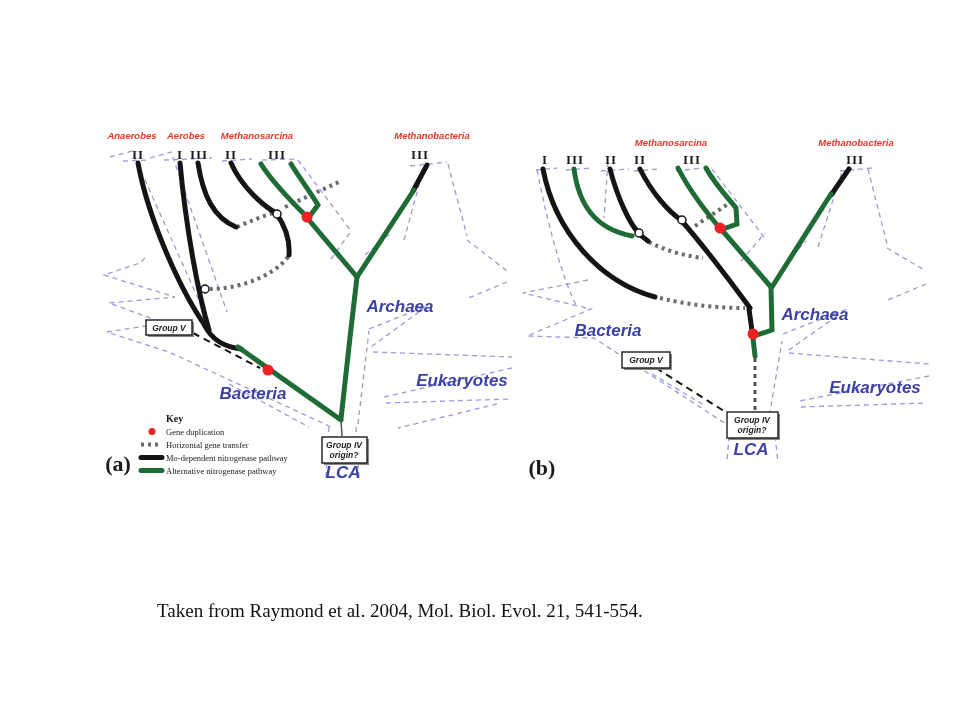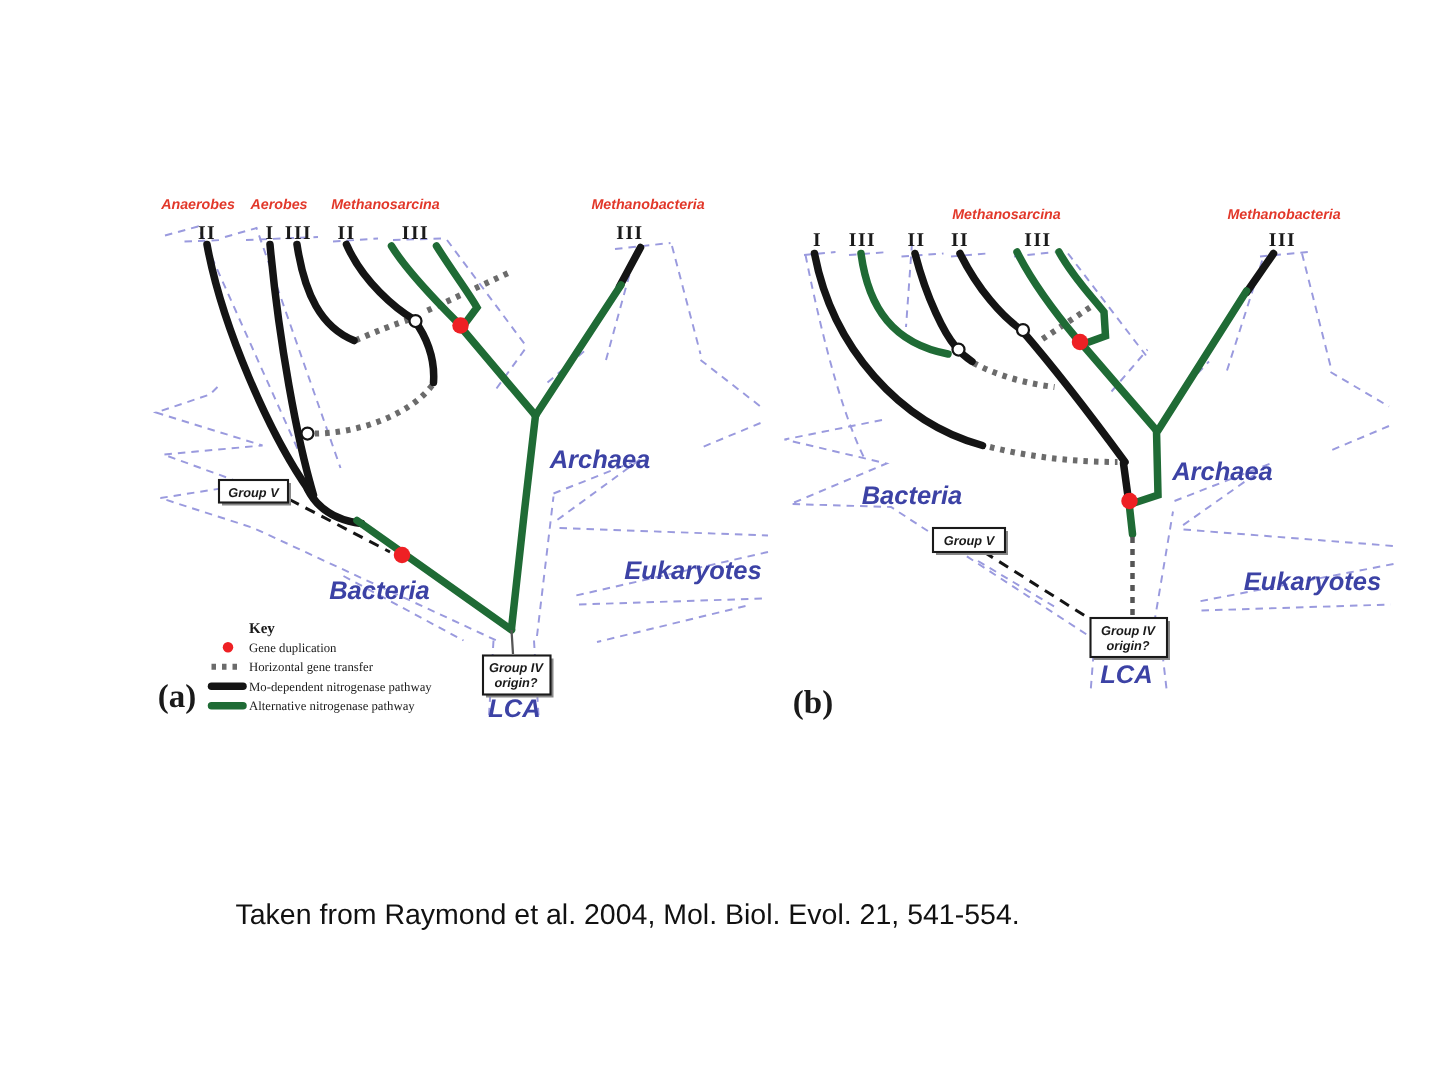--- a/index.html
+++ b/index.html
@@ -19,21 +19,21 @@
   .green-br{fill:none;stroke:#1f6b35;stroke-width:5;stroke-linecap:round;}
   .hgt{fill:none;stroke:#6b6b6b;stroke-width:4;stroke-dasharray:3 4;stroke-linecap:butt;}
   .gv-dash{fill:none;stroke:#141414;stroke-width:2;stroke-dasharray:7 5;}
   .lca-stem{fill:none;stroke:#555;stroke-width:1.5;}
   .lca-stem-dash{fill:none;stroke:#555;stroke-width:3;stroke-dasharray:4 4;}
   .node-circ{fill:#ffffff;stroke:#141414;stroke-width:1.5;}
   .dup-dot{fill:#ee2024;stroke:none;}
   .lbl-box{fill:#ffffff;stroke:#1a1a1a;stroke-width:1.4;}
   .lbl-box-shadow{fill:#888;stroke:none;}
   #caption{position:absolute;left:157px;top:600px;width:560px;font-size:19px;color:#111;
-           font-family:Liberation Sans, sans-serif;}
+           font-family:Liberation Serif, serif;}
 </style>
 </head>
 <body>
 
 <svg id="fig" width="960" height="720" viewBox="0 0 960 720" xmlns="http://www.w3.org/2000/svg">
 
   <g>
 
     <g>
       <path class="outline" d="M123,161 L148,160 M164,160 L212,158 M222,161 L252,159 M262,160 L296,159 M410,166 L447,162"></path>

